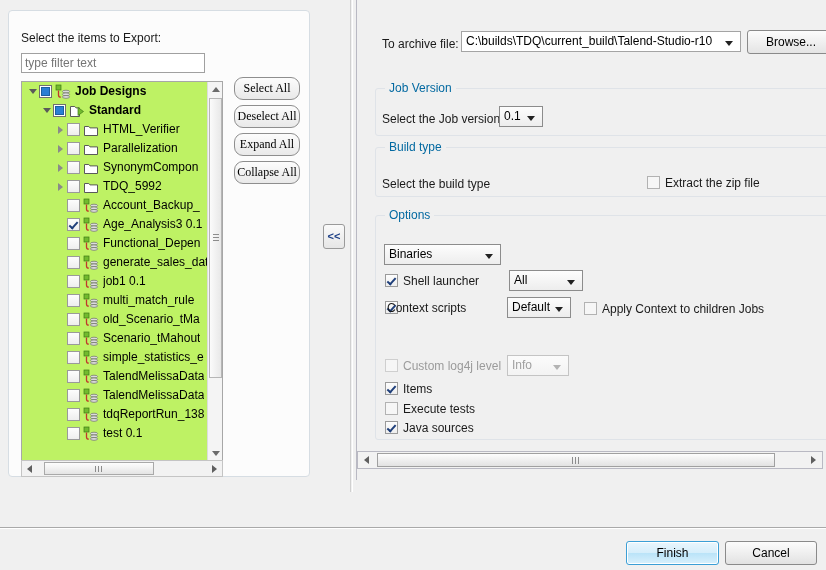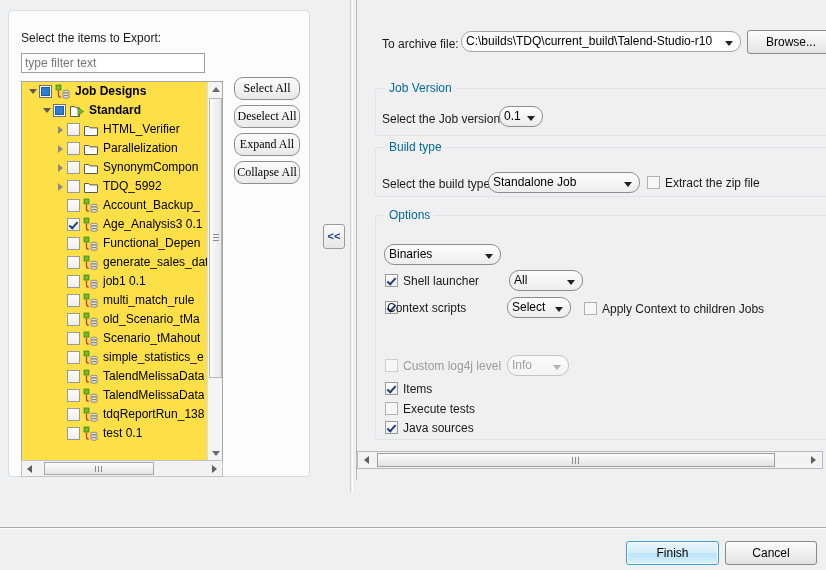--- a/index.html
+++ b/index.html
@@ -38,21 +38,21 @@
     padding: 0 3px;
     box-sizing: border-box;
     outline: none;
   }
 
   
   .tree-wrap {
     position: absolute; left: 12px; top: 70px;
     width: 202px; height: 381px;
     border: 1px solid #a7a7a7;
-    background: #fde047;
+    background: #bef264;
     box-sizing: border-box;
     overflow: hidden;
   }
   .tree-list {
     position: absolute; left: 0; top: 0;
     width: 186px; height: 100%;
     overflow: hidden;
   }
   .trow {
     position: relative;
@@ -232,21 +232,21 @@
     overflow: hidden;
   }
   .lbl { position: absolute; font-size: 12px; color: #1a1a1a; }
   .lbl.dim { color: #9b9b9b; }
 
   .combo {
     position: absolute;
     height: 21px;
     background: linear-gradient(#fdfdfd,#ededed);
     border: 1px solid #8c8c8c;
-    border-radius: 10px;
+    border-radius: 0;
     box-sizing: border-box;
     font-size: 12px; color: #000;
     line-height: 19px;
     padding-left: 4px;
   }
   .combo .carat {
     position: absolute; right: 7px; top: 9px;
     border-top: 5px solid #222;
     border-left: 4px solid transparent;
     border-right: 4px solid transparent;
@@ -644,24 +644,20 @@
     <div class="lbl" style="left:25px; top:112px;">Select the Job version</div>
     <div class="combo" style="left:142px; top:106px; width:44px;">
       <span>0.1</span>
       <span class="carat"></span>
     </div>
 
     <div class="gbox" style="left:18px; top:147px; width:456px; height:50px;">
       <div class="gtitle">Build type</div>
     </div>
     <div class="lbl" style="left:25px; top:177px;">Select the build type</div>
-    <div class="combo" style="left:131px; top:172px; width:152px;">
-      <span>Standalone Job</span>
-      <span class="carat"></span>
-    </div>
     <div class="chk off2" style="left:290px; top:176px;"></div>
     <div class="lbl" style="left:308px; top:176px;">Extract the zip file</div>
 
     <div class="gbox" style="left:18px; top:215px; width:456px; height:225px;">
       <div class="gtitle">Options</div>
     </div>
     <div class="combo" style="left:27px; top:244px; width:117px;">
       <span>Binaries</span>
       <span class="carat"></span>
     </div>
@@ -669,21 +665,21 @@
     <div class="chk on" style="left:28px; top:274px;"></div>
     <div class="lbl" style="left:46px; top:274px;">Shell launcher</div>
     <div class="combo" style="left:152px; top:270px; width:74px;">
       <span>All</span>
       <span class="carat"></span>
     </div>
 
     <div class="chk on" style="left:28px; top:301px;"></div>
     <div class="lbl" style="left:30px; top:301px;">Context scripts</div>
     <div class="combo" style="left:150px; top:297px; width:64px;">
-      <span>Select</span>
+      <span>Default</span>
       <span class="carat"></span>
     </div>
     <div class="chk off2" style="left:227px; top:302px;"></div>
     <div class="lbl" style="left:245px; top:302px;">Apply Context to children Jobs</div>
 
 
     <div class="chk dis" style="left:28px; top:359px;"></div>
     <div class="lbl dim" style="left:46px; top:359px;">Custom log4j level</div>
     <div class="combo disabled" style="left:150px; top:355px; width:62px;">
       <span>Info</span>

